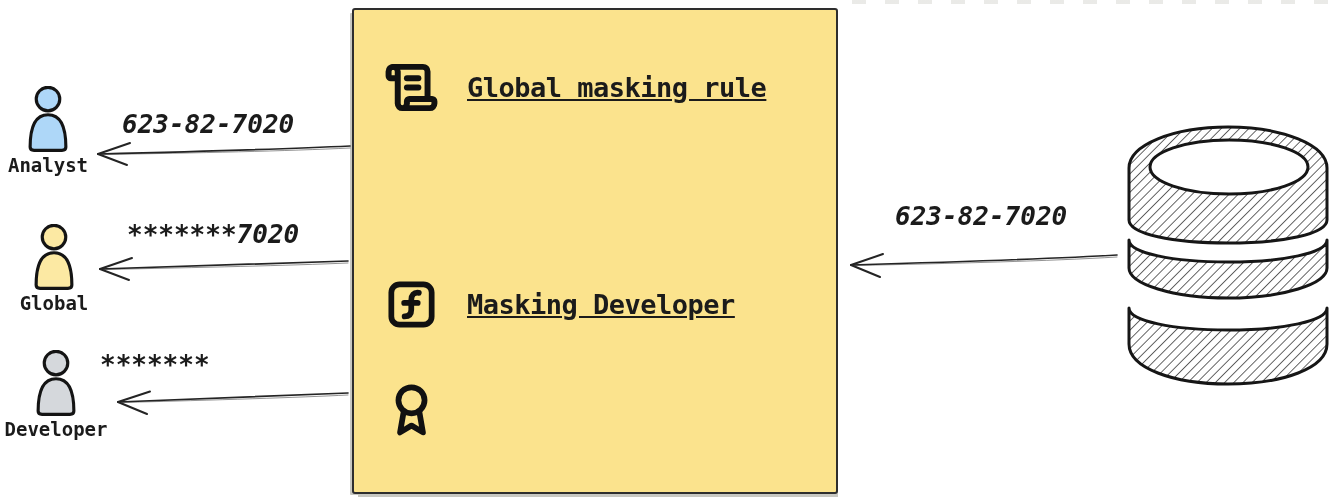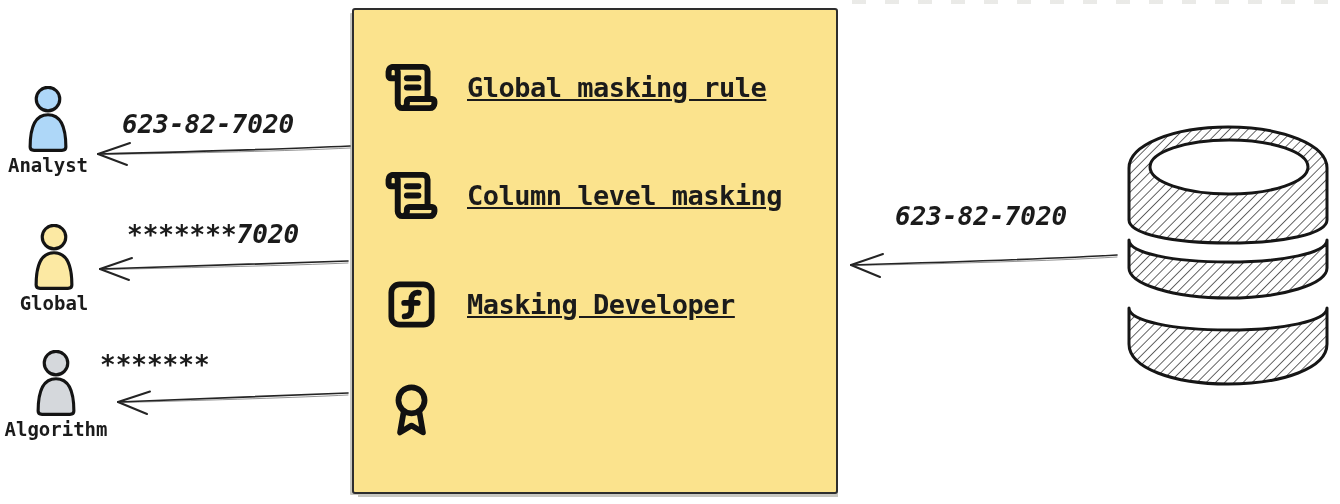--- a/index.html
+++ b/index.html
@@ -61,29 +61,20 @@
     <div class="box-row row-1">
       <svg viewBox="0 0 24 24" class="ic" stroke-width="2.6">
         <path d="M15 12h-5"></path>
           <path d="M15 8h-5"></path>
         <path d="M19 17V5a2 2 0 0 0-2-2H4"></path>
         <path d="M8 21h12a2 2 0 0 0 2-2v-1a1 1 0 0 0-1-1H11a1 1 0 0 0-1 1v1a2 2 0 1 1-4 0V5a2 2 0 1 0-4 0v2a1 1 0 0 0 1 1h3"></path>
       </svg>
       <span class="item-label">Global masking rule</span>
     </div>
 
-    <div class="box-row row-2">
-      <svg viewBox="0 0 24 24" class="ic" stroke-width="2.6">
-        <path d="M15 12h-5"></path>
-          <path d="M15 8h-5"></path>
-        <path d="M19 17V5a2 2 0 0 0-2-2H4"></path>
-        <path d="M8 21h12a2 2 0 0 0 2-2v-1a1 1 0 0 0-1-1H11a1 1 0 0 0-1 1v1a2 2 0 1 1-4 0V5a2 2 0 1 0-4 0v2a1 1 0 0 0 1 1h3"></path>
-      </svg>
-      <span class="item-label">Column level masking</span>
-    </div>
 
     <div class="box-row row-3">
       <svg viewBox="0 0 24 24" class="ic" stroke-width="2.5">
         <rect x="3.2" y="3.2" width="17.6" height="17.6" rx="3.6"></rect>
         <path d="M9 17.2c2 0 2.9-1 2.9-2.9V10c0-2 1-3.4 3.3-3.1"></path>
         <path d="M8.8 11.3h5.9"></path>
       </svg>
       <span class="item-label">Masking Developer</span>
     </div>
 
@@ -109,21 +100,21 @@
       <path d="M9.5,70 C9.5,45 17,33 30,33 C43,33 50.5,45 50.5,70 C50.5,72.8 48.5,73.8 46,73.8 L14,73.8 C11.5,73.8 9.5,72.8 9.5,70 Z" stroke="#141414" stroke-width="3.6" stroke-linejoin="round" fill="#fce9a3"></path>
     </svg>
     <span class="p-label">Global</span>
   </div>
 
   <div class="persona persona-developer">
     <svg viewBox="0 0 60 78">
       <circle cx="30" cy="15" r="13.5" stroke="#141414" stroke-width="3.6" fill="#d5d8dc"></circle>
       <path d="M9.5,70 C9.5,45 17,33 30,33 C43,33 50.5,45 50.5,70 C50.5,72.8 48.5,73.8 46,73.8 L14,73.8 C11.5,73.8 9.5,72.8 9.5,70 Z" stroke="#141414" stroke-width="3.6" stroke-linejoin="round" fill="#d5d8dc"></path>
     </svg>
-    <span class="p-label">Algorithm</span>
+    <span class="p-label">Developer</span>
   </div>
 
   <div class="value-label v-analyst">623-82-7020</div>
   <div class="value-label v-support">*******7020</div>
   <div class="value-label v-developer">*******</div>
   <div class="value-label v-db">623-82-7020</div>
 
   <svg class="arrow a-analyst" width="266" height="32" viewBox="0 0 266 32">
     <path class="shaft" d="M262,9 C200,12 110,14.5 10,17"></path>
     <path class="shaft2" d="M262,11 C200,14 110,16 14,17.5"></path>

